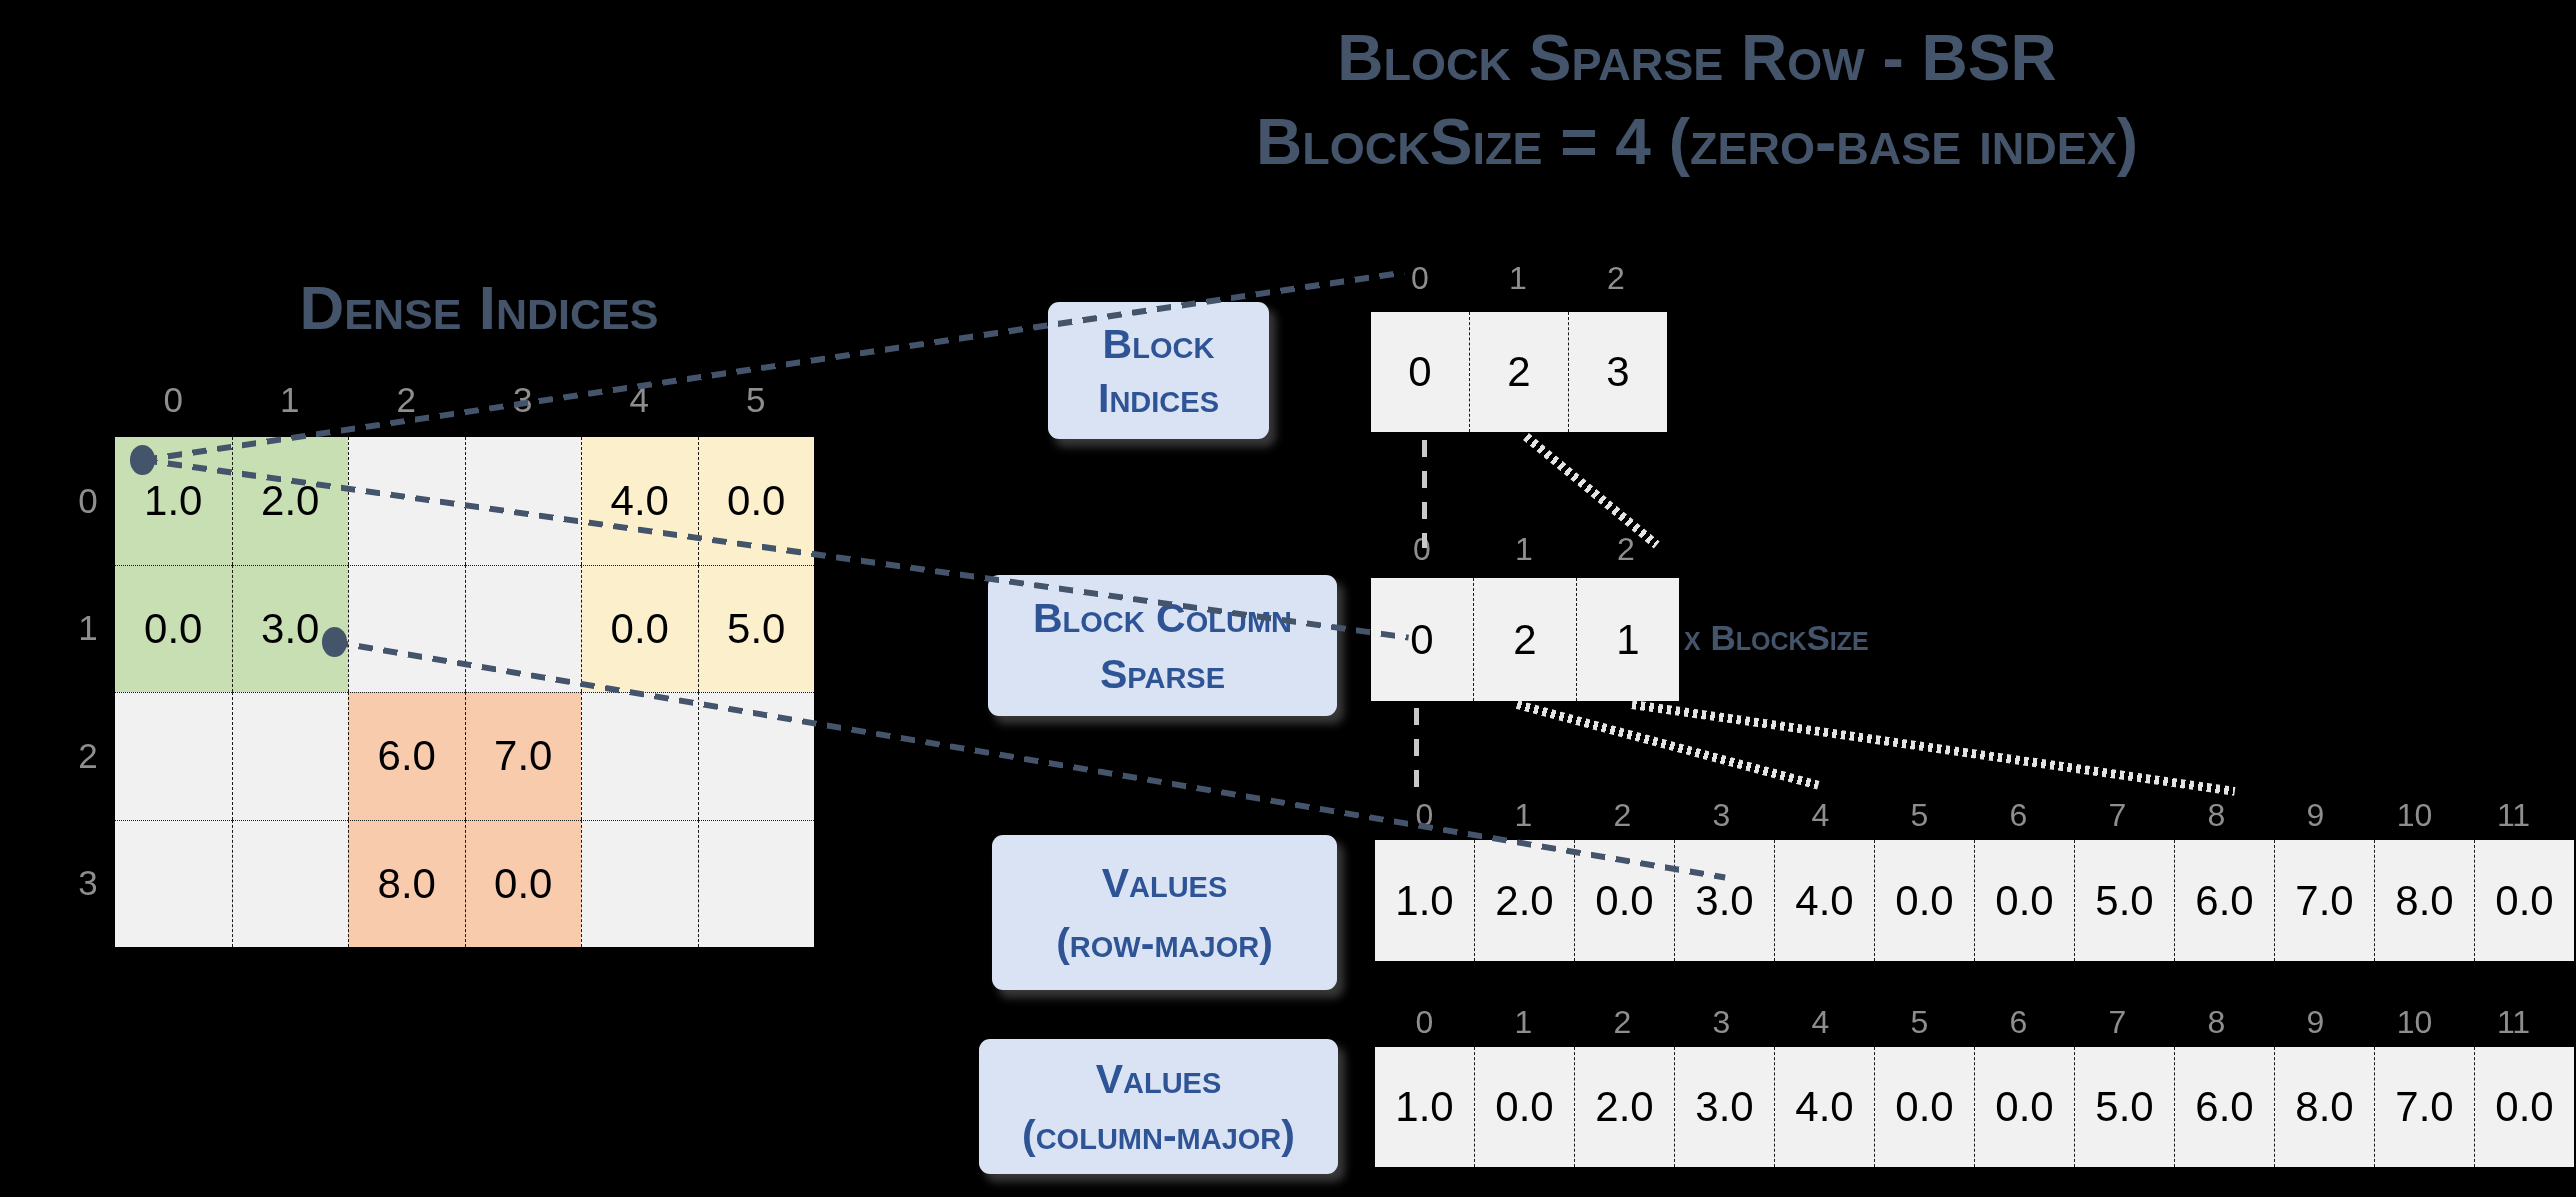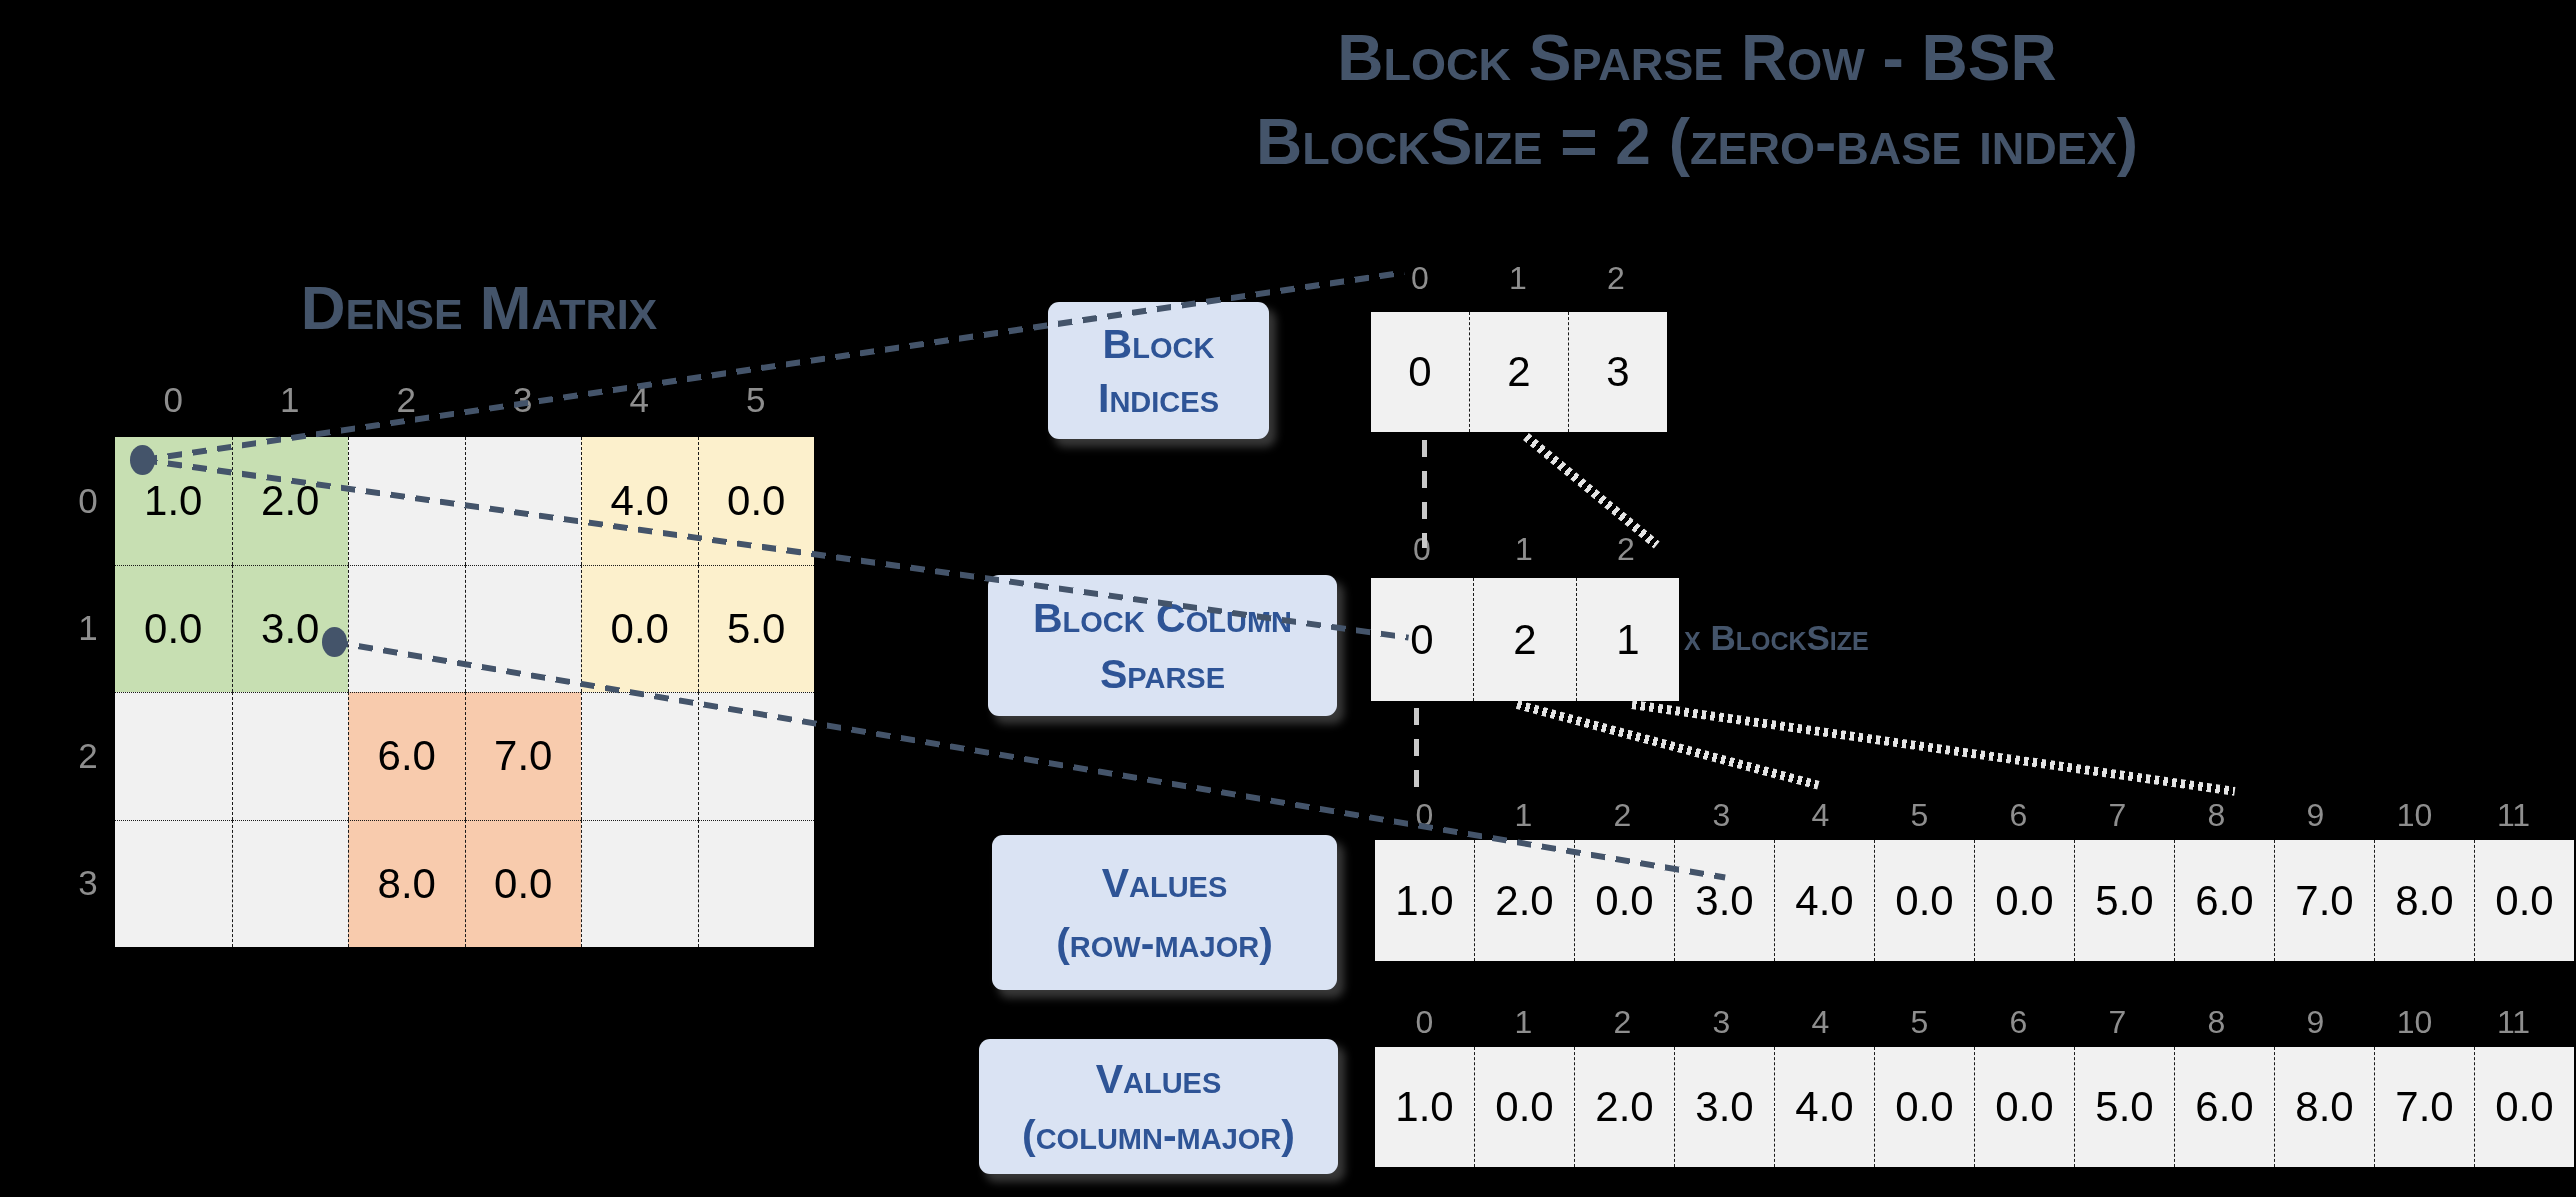--- a/index.html
+++ b/index.html
@@ -63,24 +63,24 @@
   .white-tie{height:8.8px;background:repeating-linear-gradient(90deg,#e4e4e4 0 4.4px,transparent 4.4px 8.8px);}
   .dot{position:absolute;background:#44546A;border-radius:50%;}
 </style>
 </head>
 <body>
 
 <div class="canvas">
 
   <div class="title sc">
     <div>Block Sparse Row - BSR</div>
-    <div>BlockSize = 2 (zero-base index)</div>
-  </div>
-
-  <div class="section-label dense-label sc">Dense Matrix</div>
+    <div>BlockSize = 4 (zero-base index)</div>
+  </div>
+
+  <div class="section-label dense-label sc">Dense Indices</div>
   <div class="col-headers">
       <span>0</span>
       <span>1</span>
       <span>2</span>
       <span>3</span>
       <span>4</span>
       <span>5</span>
     </div>
   <div class="row-headers">
       <span>0</span>

